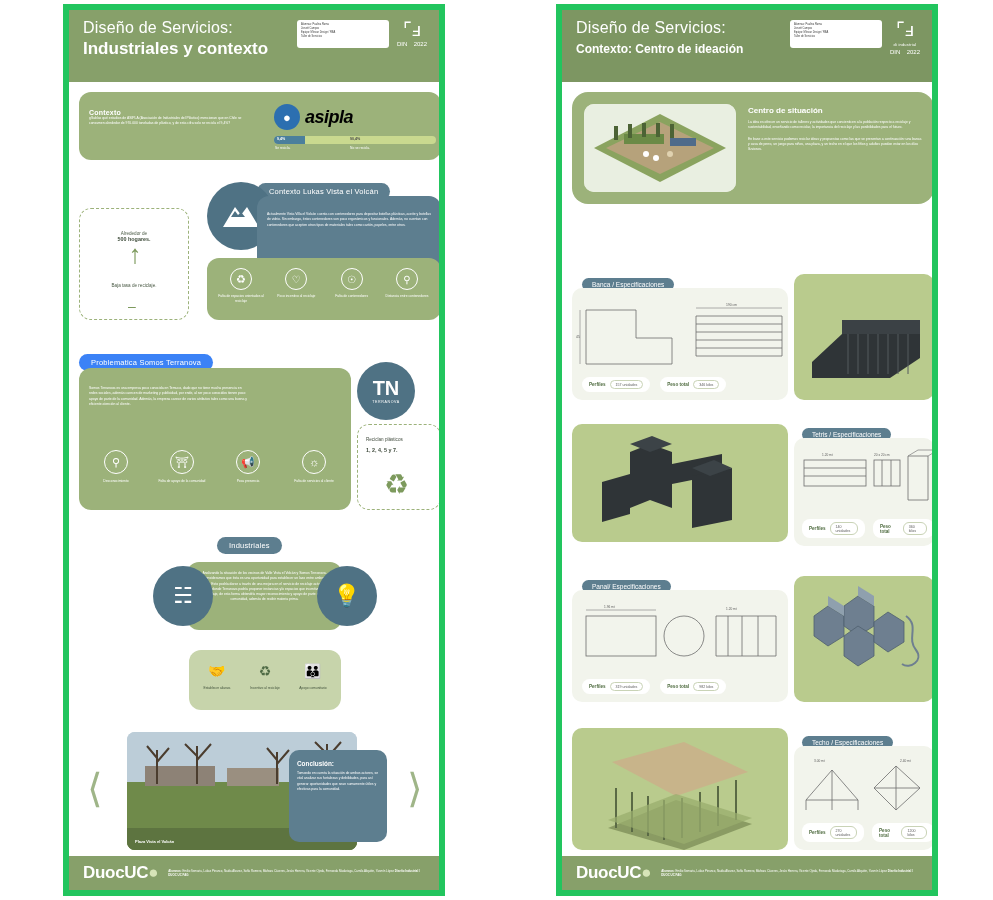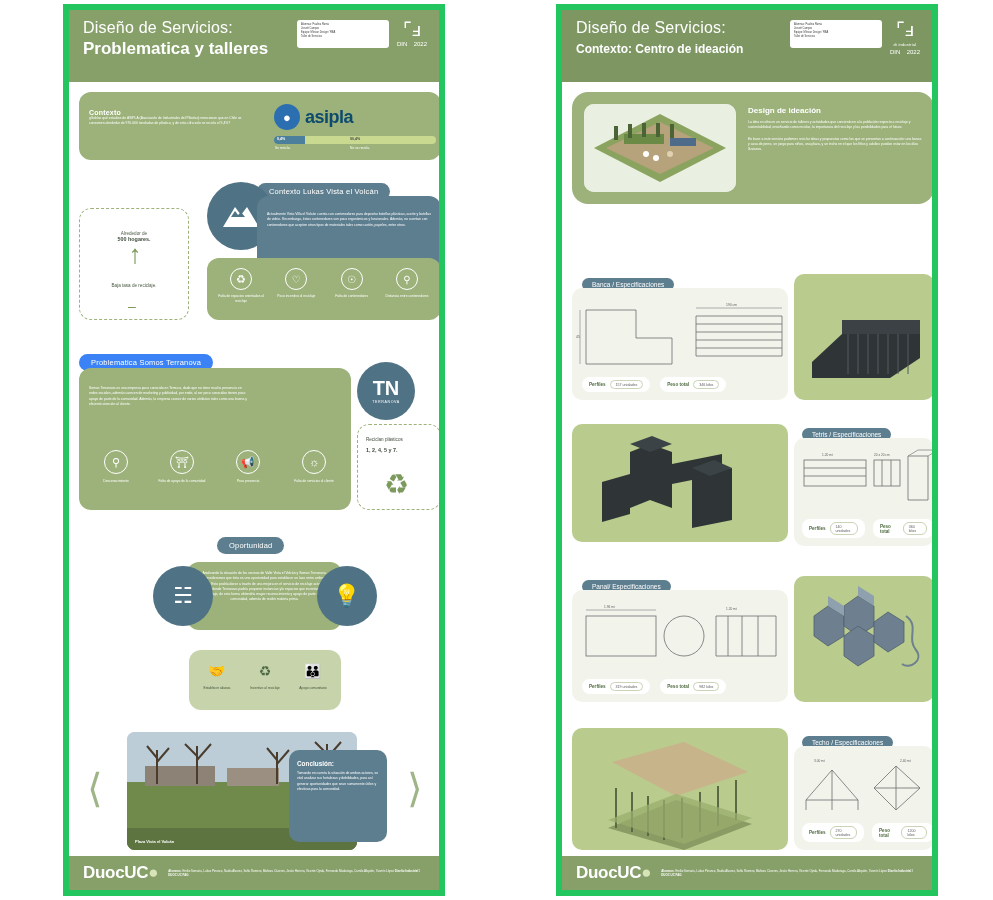--- a/index.html
+++ b/index.html
@@ -108,21 +108,21 @@
 </style>
 </head>
 <body>
 
 <div class="canvas">
 
   <div class="poster" id="poster-left">
 
     <div class="poster-header">
       <div class="ph-title">Diseño de Servicios:</div>
-      <div class="ph-sub">Problematica y talleres</div>
+      <div class="ph-sub">Industriales y contexto</div>
       <div class="ph-meta">
         <div>Alumnas: Paulina Rama</div>
         <div>Jorsett Campos</div>
         <div>Equipo: Mínsan Design / RBA</div>
         <div>Taller de Servicios</div>
       </div>
       <div class="ph-logo">
         <div class="glyph">⌜ⅎ</div>
         <div class="row">
           <span>DIN</span>
@@ -132,21 +132,21 @@
     </div>
 
     <div class="box green" style="left:10px; top:82px; width:362px; height:68px;">
       <div style="position:absolute; left:10px; top:9px;">
         <span class="pill green" style="background:transparent; padding:0; font-size:7px; font-weight:700;">Contexto</span>
       </div>
       <div class="txt" style="position:absolute; left:10px; top:24px; width:158px;">gSablas qué estudios de ASIPLA (Asociación de Industriales del Plástico) mencionan que en Chile se consumen alrededor de 970.000 toneladas de plástico, y de esta cifra solo se recicla el 9,4%?</div>
 
       <div style="position:absolute; left:195px; top:12px; width:160px; display:flex; align-items:center; gap:5px;">
         <div style="width:26px;height:26px;border-radius:50%;background:#2c6fb0;display:flex;align-items:center;justify-content:center;color:#fff;font-size:13px;">●</div>
-        <div style="font-size:18px;color:#0c4a6e;font-weight:700;letter-spacing:-.5px;">asipla</div>
+        <div style="font-size:18px;color:#000000;font-weight:700;letter-spacing:-.5px;font-style:italic;">asipla</div>
       </div>
 
       <div style="position:absolute; left:195px; top:44px; width:162px;">
         <div style="position:relative;height:8px;border-radius:5px;background:#c9d98f;overflow:hidden;">
           <div style="position:absolute;left:0;top:0;bottom:0;width:19%;background:#4b7f9c;"></div>
         </div>
         <div style="position:absolute; left:3px; top:1px; font-size:3.6px; color:#fff; font-weight:700;">9,4%</div>
         <div style="position:absolute; left:76px; top:1px; font-size:3.6px; color:#4a4a4a; font-weight:700;">90,4%</div>
         <div style="position:absolute; left:1px; top:10px; font-size:3.3px; color:#fff;">Se recicla.</div>
         <div style="position:absolute; left:76px; top:10px; font-size:3.3px; color:#fff;">No se recicla.</div>
@@ -233,21 +233,21 @@
 
     <div class="box outline" style="left:288px; top:414px; width:84px; height:86px;">
       <div style="position:absolute;left:8px;top:12px;width:68px;font-size:4.6px;color:#3f4a3c;line-height:1.5;">
         <span>Reciclan plásticos</span>
         <div style="font-weight:700;font-size:5.4px;margin-top:2px;">1, 2, 4, 5 y 7.</div>
       </div>
       <div style="position:absolute;left:26px;top:46px;color:#7d9a5d;font-size:28px;line-height:1;">♻</div>
     </div>
 
     <div style="position:absolute; left:148px; top:524px;">
-      <div class="pill">Oportunidad</div>
+      <div class="pill">Industriales</div>
     </div>
 
     <div class="box green" style="left:118px; top:552px; width:155px; height:68px;">
       <div class="txt" style="position:absolute; left:11px; top:9px; width:133px; text-align:center;">Analizando la situación de los vecinos de Valle Vista el Volcán y Somos Terranova, consideramos que ésta es una oportunidad para establecer un lazo entre ambos actores. Esto podría darse a través de una mejora en el servicio de reciclaje actual de la villa, donde Terranova podría proponer instancias y/o espacios que incentiven al reciclaje, de esta forma obtendría mayor reconocimiento y apoyo de parte de la comunidad, además de recibir materia prima.</div>
     </div>
 
     <div class="circ" style="position:absolute; left:84px; top:556px; width:60px; height:60px; background:#4f7284; color:#fff; font-size:22px;">☵</div>
     <div class="circ" style="position:absolute; left:248px; top:556px; width:60px; height:60px; background:#4f7284; color:#fff; font-size:22px;">💡</div>
 
     <div class="box lgreen" style="left:120px; top:640px; width:152px; height:60px;">
@@ -339,21 +339,21 @@
           <circle cx="72" cy="54" r="3" fill="#fff"></circle>
           <circle cx="86" cy="50" r="3" fill="#e0d2b0"></circle>
           <rect x="30" y="22" width="4" height="14" fill="#4c6335"></rect>
           <rect x="44" y="20" width="4" height="14" fill="#4c6335"></rect>
           <rect x="58" y="19" width="4" height="14" fill="#4c6335"></rect>
           <rect x="72" y="19" width="4" height="14" fill="#4c6335"></rect>
           <rect x="86" y="20" width="4" height="14" fill="#4c6335"></rect>
         </svg>
       </div>
       <div style="position:absolute; left:176px; top:14px; width:176px;">
-        <div style="font-size:8px;color:#ffffff;font-weight:600;margin-bottom:5px;">Design de ideación</div>
+        <div style="font-size:8px;color:#ffffff;font-weight:600;margin-bottom:5px;">Centro de situación</div>
         <div class="txt">La idea es ofrecer un servicio de talleres y actividades que concienticen a la población respecto a reciclaje y sustentabilidad, enseñando como reciclar, la importancia del reciclaje y las posibilidades para el futuro.</div>
         <div class="txt" style="margin-top:6px;">En base a este servicio podemos reciclar ideas y propuestas como las que se presentan a continuación: una banca y casa de perro, un juego para niños, una plaza, y un techo en el que los fiños y adultos puedan estar en los días lluviosos.</div>
       </div>
     </div>
 
     <div class="card-title" style="left:20px; top:268px; background:#5d7e8f;">Banca / Especificaciones</div>
     <div class="spec-card plain" style="left:10px; top:278px; width:216px; height:112px;">
       <svg width="216" height="78" viewBox="0 0 216 78" style="position:absolute;left:4px;top:10px;">
         <g stroke="#6d6d6d" fill="none" stroke-width="0.8">
           <path d="M10 12 L60 12 L60 40 L96 40 L96 66 L10 66 Z"></path>

